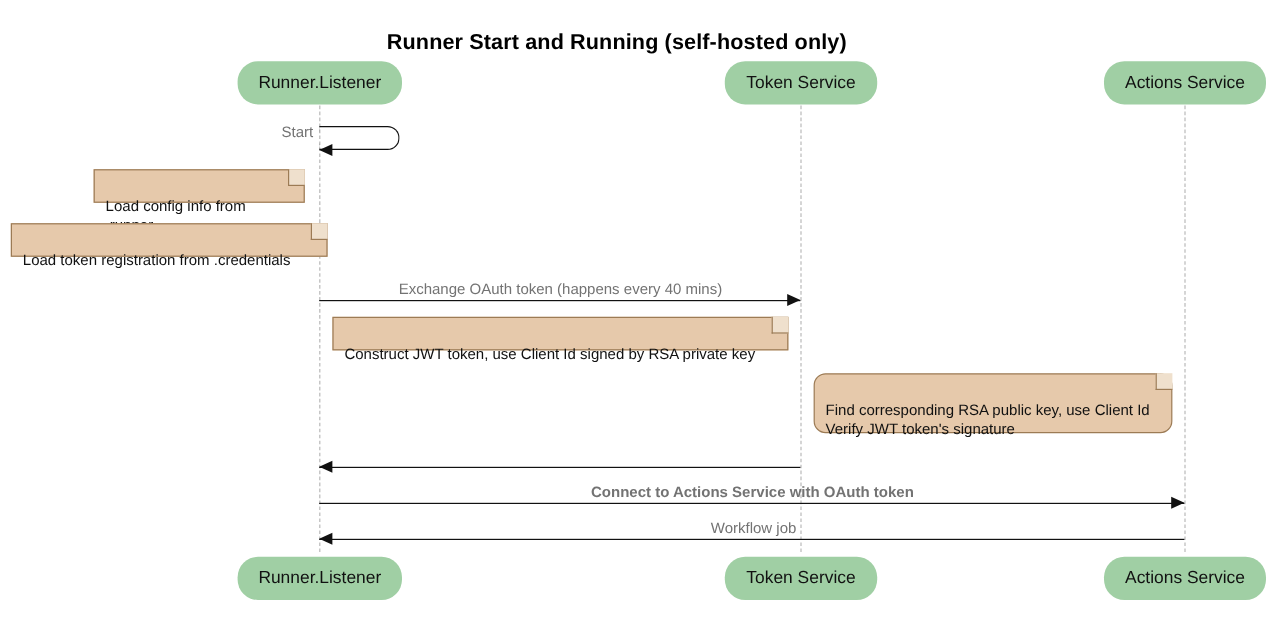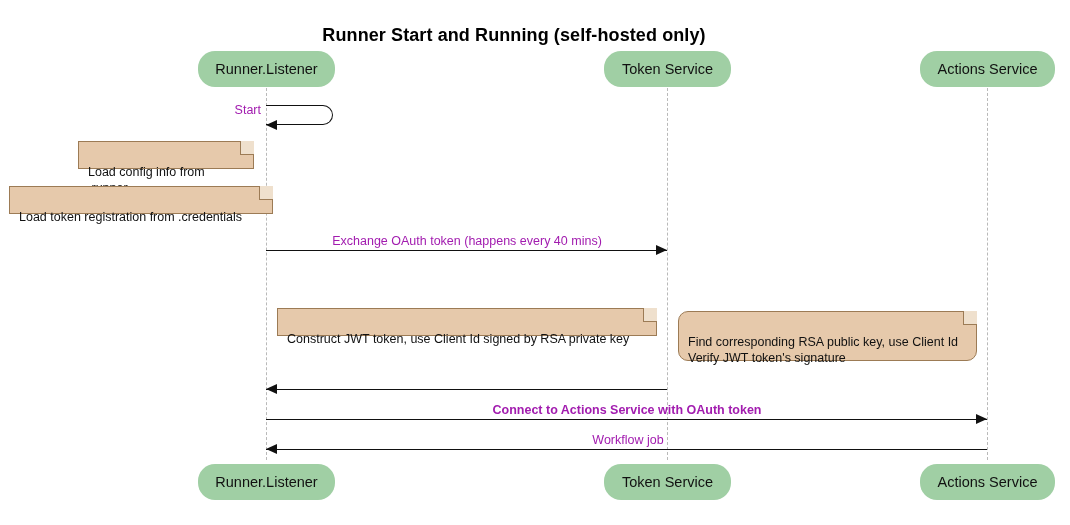--- a/index.html
+++ b/index.html
@@ -102,21 +102,21 @@
     border-left: 11px solid #111111;
   }
   .arrowhead.left {
     border-top: 5.5px solid transparent;
     border-bottom: 5.5px solid transparent;
     border-right: 11px solid #111111;
   }
   .msg-label {
     position: absolute;
     font-size: 12.5px;
-    color: #a21caf;
+    color: #737373;
     white-space: nowrap;
     text-align: center;
   }
   .msg-label.centered {
     transform: translateX(-50%);
   }
   .msg-label.right-aligned {
     transform: translateX(-100%);
   }
 
@@ -159,21 +159,21 @@
   </div>
 
   <div class="note" style="left:9px; top:186px; width:264px; height:28px;">
     <span>Load token registration from .credentials</span>
   </div>
 
   <div class="msg-label centered" style="left:467px; top:234px;">Exchange OAuth token (happens every 40 mins)</div>
   <div class="msg-line" style="left:266px; top:250px; width:401px;"></div>
   <div class="arrowhead right" style="left:656px; top:244.5px;"></div>
 
-  <div class="note" style="left:277px; top:264px; width:380px; height:28px;margin-top:44px;">
+  <div class="note" style="left:277px; top:264px; width:380px; height:28px;">
     <span>Construct JWT token, use Client Id signed by RSA private key</span>
   </div>
 
   <div class="note" style="left:678px; top:311px; width:299px; height:50px;border-radius:10px;">
     <span>Find corresponding RSA public key, use Client Id
 Verify JWT token's signature</span>
   </div>
 
   <div class="msg-line" style="left:266px; top:389px; width:401px;"></div>
   <div class="arrowhead left" style="left:266px; top:383.5px;"></div>

